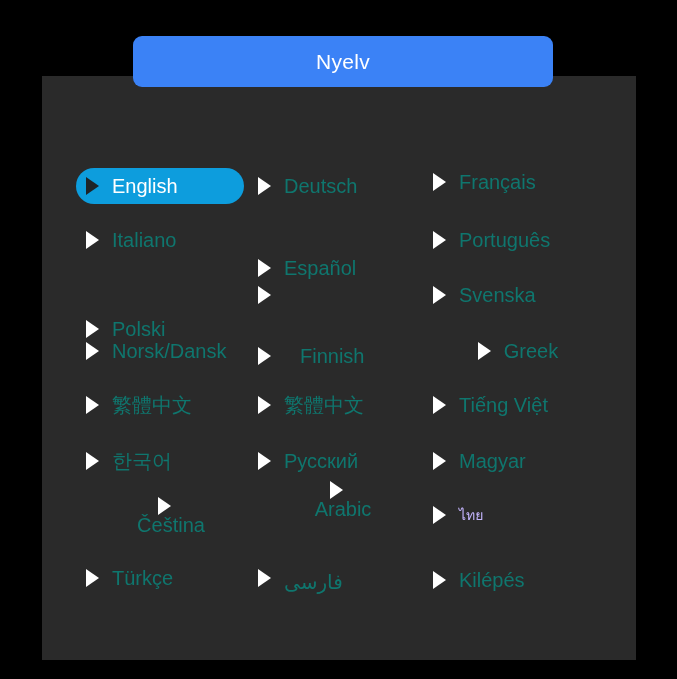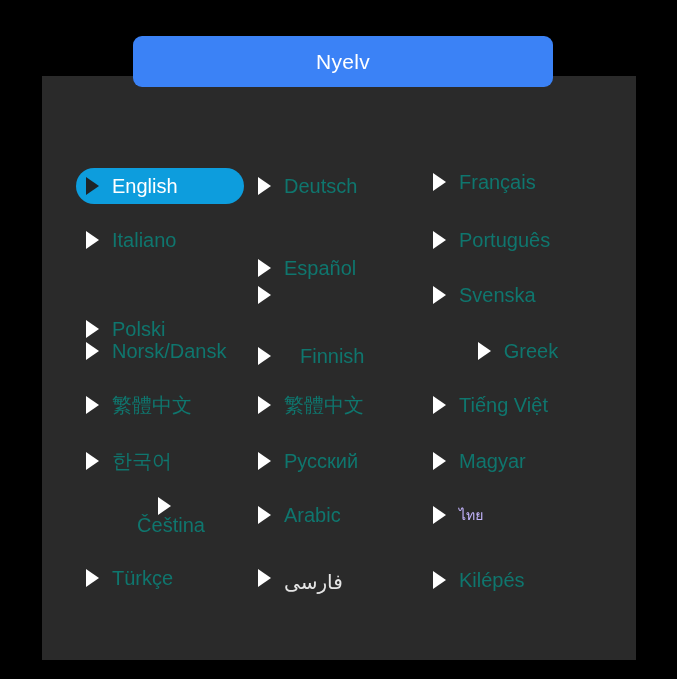--- a/index.html
+++ b/index.html
@@ -105,21 +105,21 @@
   .lang-label {
     color: #0f766e;
     font-size: 20px;
     line-height: 1;
     white-space: nowrap;
   }
   .lang-item.sel .lang-label {
     color: #ffffff;
   }
   .lang-item.dim .lang-label {
-    color: #e5e5e5;
+    color: #0f766e;
     margin-top: 8px;
   }
   .lang-label.small {
     font-size: 14px;
     color: #c4b5fd;
   }
 </style>
 </head>
 <body>
 
@@ -183,21 +183,21 @@
           <span class="lang-label">Finnish</span>
         </div>
         <div class="lang-item" style="top: 227px;">
           <span class="arrow-icon"></span>
           <span class="lang-label">繁體中文</span>
         </div>
         <div class="lang-item" style="top: 283px;">
           <span class="arrow-icon"></span>
           <span class="lang-label">Русский</span>
         </div>
-        <div class="lang-item" style="top: 337px;">
+        <div class="lang-item" style="top: 321px; flex-direction: column;">
           <span class="arrow-icon"></span>
           <span class="lang-label">Arabic</span>
         </div>
         <div class="lang-item dim" style="top: 400px;">
           <span class="arrow-icon"></span>
           <span class="lang-label">فارسی</span>
         </div>
       </div>
     <div class="lang-col col-2">
         <div class="lang-item" style="top: 4px;">

